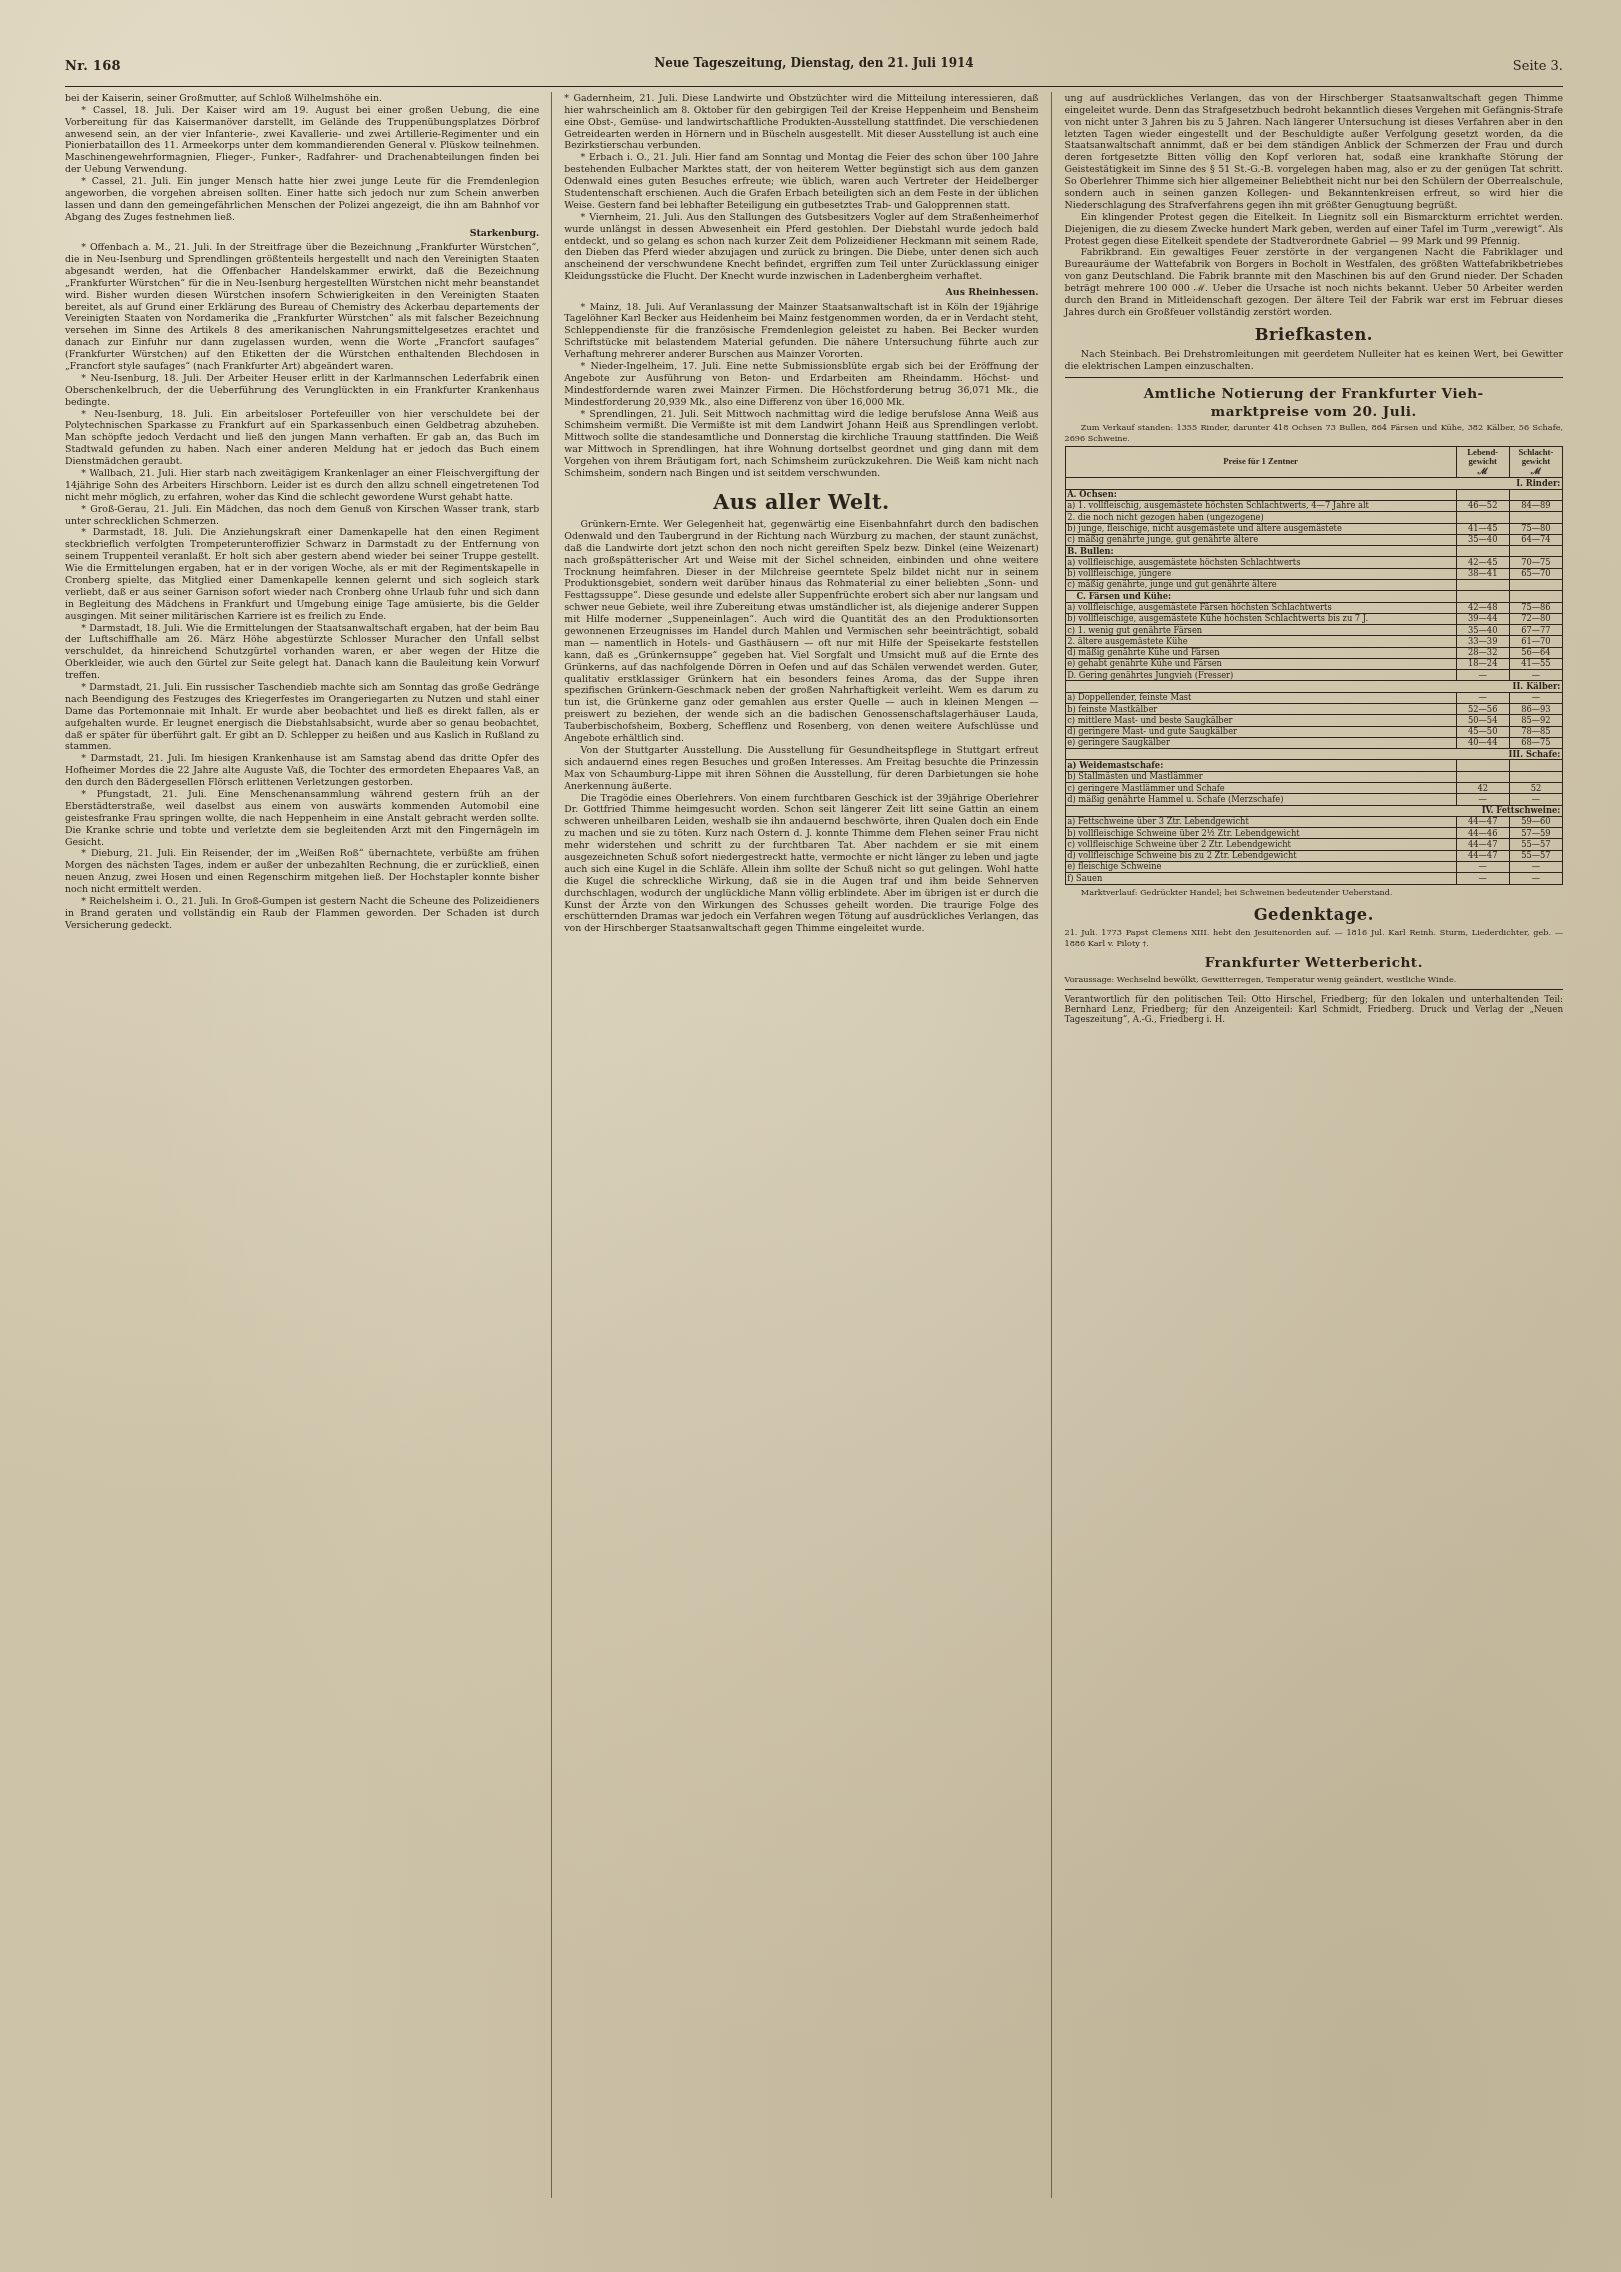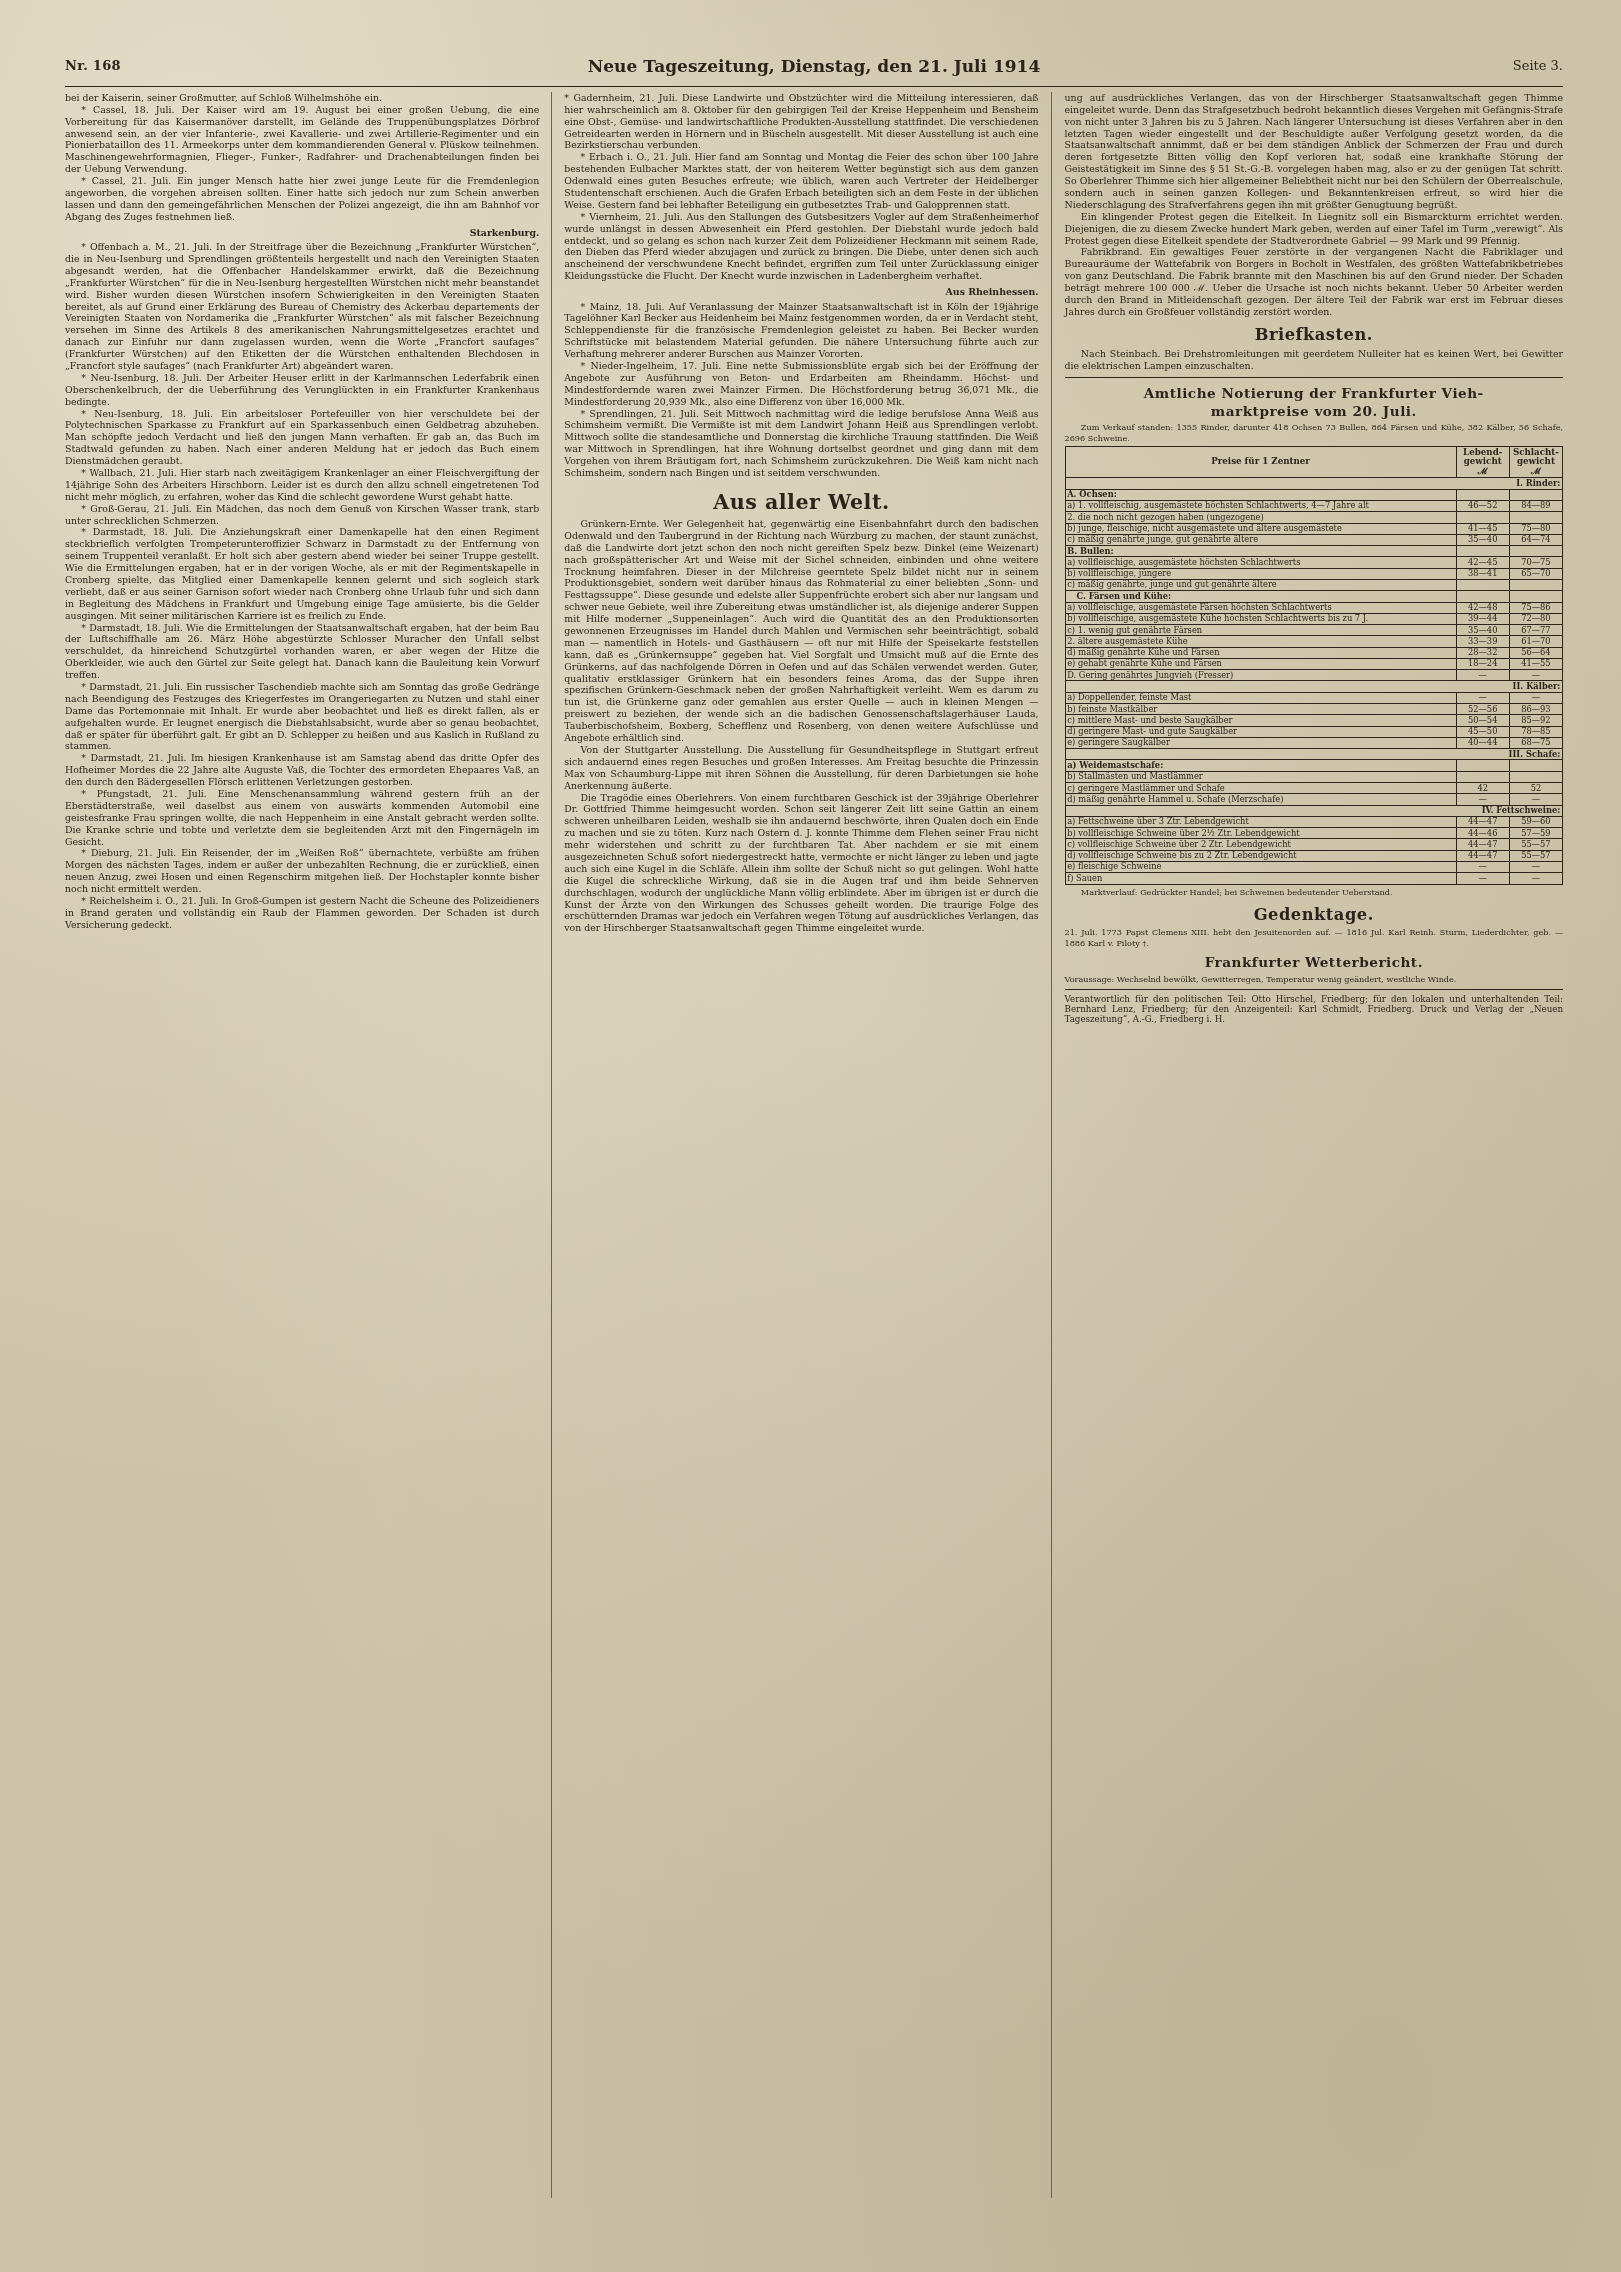--- a/index.html
+++ b/index.html
@@ -39,21 +39,21 @@
     margin-bottom:5.4px;
   }
   .mast-left{
     position:absolute;left:0;top:4.3px;
     font-weight:bold;font-size:13px;
     letter-spacing:0.3px;
   }
   .mast-center{
     position:absolute;left:50%;top:2.2px;
     transform:translateX(-50%);
-    font-size:17px;
+    font-size:12px;
     white-space:nowrap;
     font-weight:bold;
   }
   .mast-right{
     position:absolute;right:0;top:4.3px;
     font-weight:normal;font-size:13px;
   }
   
   .cols{
     position:relative;
@@ -92,21 +92,21 @@
     border-collapse:collapse;
     font-size:8.3px;
     margin-top:3.3px;
     line-height:1.12;
   }
   .ptable td,.ptable th{
     border:0.5px solid #2b241c;
     padding:0.5px 1.6px;
     vertical-align:middle;
   }
-  .ptable th{font-weight:bold;text-align:center;font-size:8.7px;}
+  .ptable th{font-weight:bold;text-align:center;font-size:8.7px;font-family:Liberation Serif, serif;}
   .ptable td.num{text-align:center;width:49px;white-space:nowrap;}
   .ptable td.grp{text-align:right;font-weight:bold;padding-left:24px;}
   .small{font-size:8.1px;}
   .foot{
     font-size:8.7px;
     line-height:1.2;
     border-top:1.1px solid #2b241c;
     padding-top:3.3px;
     margin-top:5.4px;
     text-align:justify;

